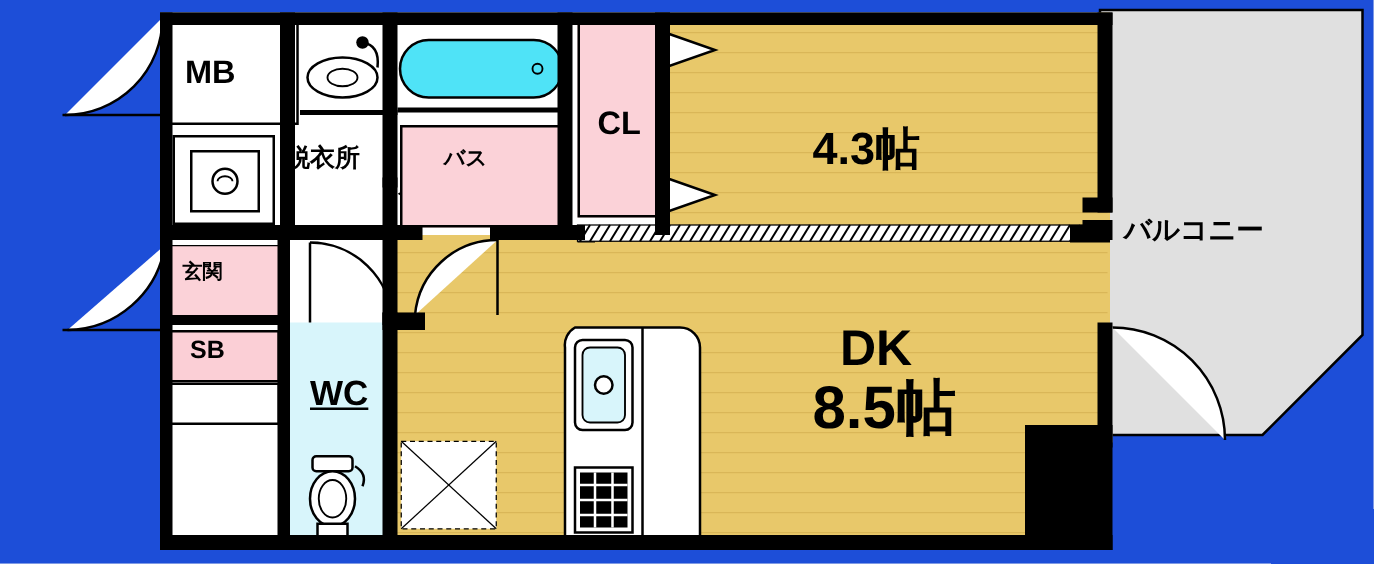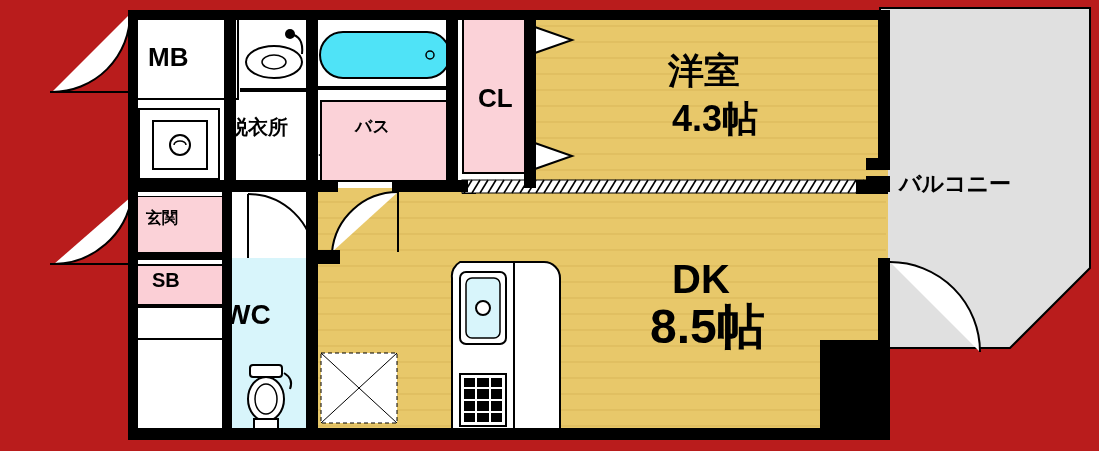--- a/index.html
+++ b/index.html
@@ -1,17 +1,17 @@
 <!DOCTYPE html>
 <html><head>
 <meta charset="utf-8">
 <style>
   html,body{margin:0;padding:0;background:#fff;}
   body{font-family:"Liberation Sans", sans-serif;}
-  #root{position:relative;width:1099px;height:451px;background:#b91c1c;overflow:hidden;}
+  #root{position:relative;width:1099px;height:451px;background:#1d4ed8;overflow:hidden;}
   .abs{position:absolute;}
   .blk{background:#000;}
   .lbl{position:absolute;color:#000;font-weight:bold;text-align:center;line-height:1.05;white-space:nowrap;}
   .wood{background:#e8c86a;}
   .white{background:#ffffff;}
   .wm{position:absolute;color:#f0e2e4;font-style:italic;font-weight:bold;font-size:42px;letter-spacing:2px;}
   svg{display:block;overflow:visible;}
 </style>
 </head>
 <body>
@@ -253,23 +253,22 @@
   <div class="abs blk" style="left:446px;top:10px;width:12px;height:178px;"></div>
   <div class="abs blk" style="left:524px;top:10px;width:12px;height:178px;"></div>
 
   <div class="abs blk" style="left:222px;top:192px;width:10px;height:248px;"></div>
   <div class="abs blk" style="left:128px;top:252px;width:100px;height:8px;"></div>
 
   <div class="lbl" style="left:148px;top:44px;font-size:26px;">MB</div>
   <div class="lbl" style="left:228px;top:117px;font-size:20px;">脱衣所</div>
   <div class="lbl" style="left:355px;top:118px;font-size:17px;">バス</div>
   <div class="lbl" style="left:478px;top:85px;font-size:26px;">CL</div>
-  <div class="lbl" style="left:668px;top:52px;font-size:36px;">洋室</div>
-  <div class="lbl" style="left:650px;top:100px;font-size:36px;margin-left:22px;">4.3帖</div>
+  <div class="lbl" style="left:650px;top:100px;font-size:36px;">4.3帖</div>
   <div class="lbl" style="left:899px;top:172px;font-size:22px;">バルコニー</div>
   <div class="lbl" style="left:146px;top:210px;font-size:16px;">玄関</div>
   <div class="lbl" style="left:152px;top:270px;font-size:20px;">SB</div>
-  <div class="lbl" style="left:224px;top:300px;font-size:28px;">WC</div>
+  <div class="lbl" style="left:248px;top:300px;font-size:28px;text-decoration:underline;">WC</div>
   <div class="lbl" style="left:672px;top:258px;font-size:40px;">DK</div>
   <div class="lbl" style="left:650px;top:302px;font-size:48px;">8.5帖</div>
 
 
 </div>
 
 </body></html>

